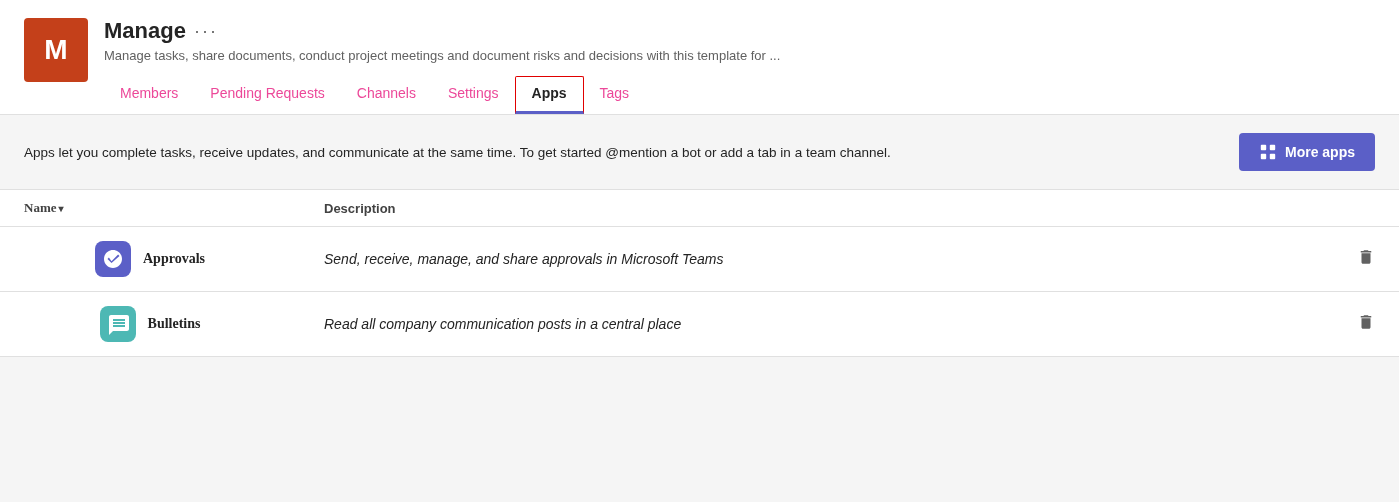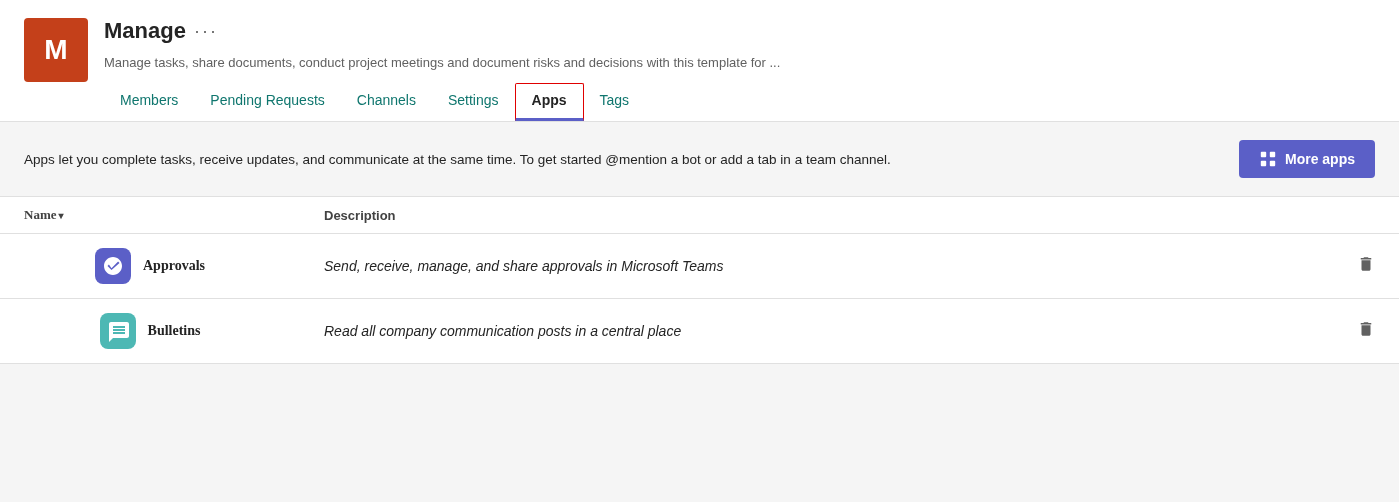--- a/index.html
+++ b/index.html
@@ -37,21 +37,21 @@
       flex-shrink: 0;
     }
     .header-info {
       flex: 1;
       padding-bottom: 0;
     }
     .header-title-row {
       display: flex;
       align-items: center;
       gap: 8px;
-      margin-bottom: 11px;
+      margin-bottom: 4px;
     }
     .team-title {
       font-size: 22px;
       font-weight: 700;
       color: #242424;
     }
     .more-icon {
       color: #616161;
       font-size: 18px;
       cursor: pointer;
@@ -64,21 +64,21 @@
     }
     
     .nav-tabs {
       display: flex;
       gap: 0;
       align-items: flex-end;
     }
     .nav-tab {
       padding: 10px 16px;
       font-size: 14px;
-      color: #0f766e;
+      color: #ec4899;
       cursor: pointer;
       border-bottom: 3px solid transparent;
       white-space: nowrap;
       text-decoration: none;
       display: inline-block;
       transition: color 0.15s;
     }
     .nav-tab.active {
       color: #242424;
       border-bottom: 3px solid #5b5fc7;

